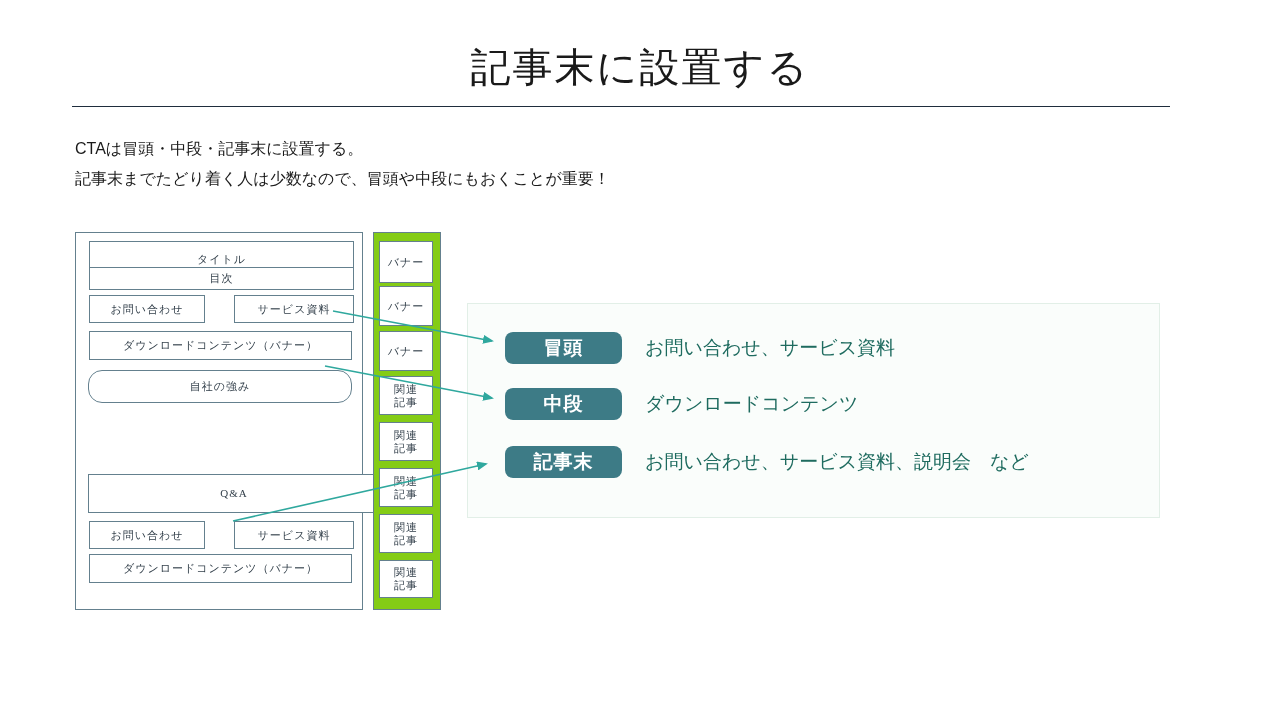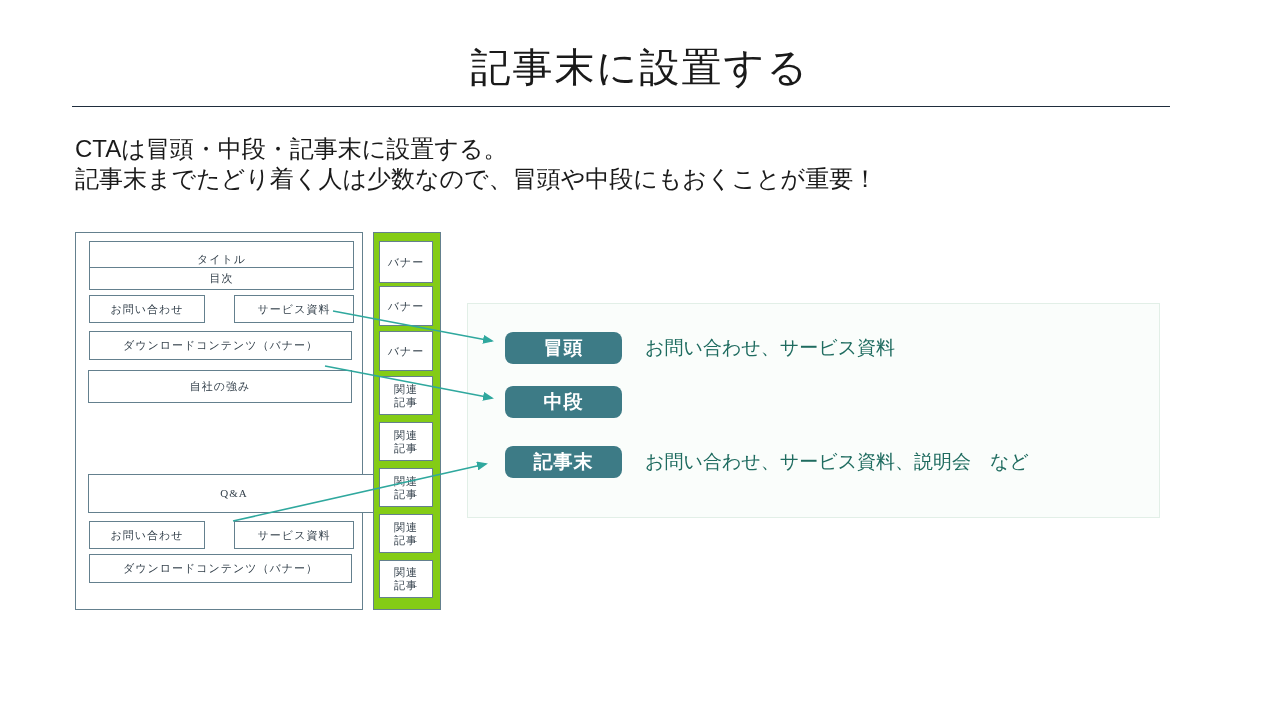--- a/index.html
+++ b/index.html
@@ -32,21 +32,21 @@
     color:#1a1a1a;
   }
   .title-divider{
     position:absolute;left:72px;top:106px;width:1098px;height:0;
     border-top:1.5px solid var(--divider);
   }
 
   
   .body-copy{
     position:absolute;left:75px;top:134px;
-    font-size:24px;line-height:30px;color:var(--body-text);
+    font-size:16px;line-height:30px;color:var(--body-text);
   }
 
   
   .wf-main{
     position:absolute;left:75px;top:232px;width:288px;height:378px;
     border:1.5px solid var(--wire-border);
     background:#fff;
   }
   .wf-rail{
     position:absolute;left:373px;top:232px;width:68px;height:378px;
@@ -62,21 +62,21 @@
     letter-spacing:1px;
     background:#fff;
     white-space:pre-line;text-align:center;line-height:13px;
   }
   
   .b1{left:13px;top:8px;width:265px;height:37px;}
   .b2{left:13px;top:34px;width:265px;height:23px;}
   .b3{left:13px;top:62px;width:116px;height:28px;}
   .b4{left:158px;top:62px;width:120px;height:28px;}
   .b5{left:13px;top:98px;width:263px;height:29px;}
-  .b6{left:12px;top:137px;width:264px;height:33px;}
+  .b6{left:12px;top:137px;width:264px;height:33px;border-radius:14px;}
   .b7{left:12px;top:176px;width:264px;height:57px;}
   .b8{left:12px;top:241px;width:292px;height:39px;}
   .b9{left:13px;top:288px;width:116px;height:28px;}
   .b10{left:158px;top:288px;width:120px;height:28px;}
   .b11{left:13px;top:321px;width:263px;height:29px;}
   
   .r1{left:5px;top:8px;width:54px;height:42px;}
   .r2{left:5px;top:53px;width:54px;height:40px;}
   .r3{left:5px;top:98px;width:54px;height:40px;}
   .r4{left:5px;top:143px;width:54px;height:39px;}
@@ -86,21 +86,21 @@
   .r8{left:5px;top:327px;width:54px;height:38px;}
 
   
   .legend-panel{
     position:absolute;left:467px;top:303px;width:693px;height:215px;
     background:var(--panel-bg);
     border:1.5px solid var(--panel-border);
   }
   .legend-row{position:absolute;left:505px;height:36px;display:flex;align-items:center;}
   .legend-row.lr1{top:330px;}
-  .legend-row.lr2{top:386px;flex-direction:column;}
+  .legend-row.lr2{top:386px;}
   .legend-row.lr3{top:444px;}
   .legend-badge{
     width:117px;height:32px;
     background:var(--accent-teal);
     border-radius:8px;
     color:#fff;font-size:19px;font-weight:bold;letter-spacing:1px;
     display:flex;align-items:center;justify-content:center;
     flex:0 0 auto;
   }
   .legend-text{
@@ -160,20 +160,21 @@
   </div>
 
   <div class="legend-panel"></div>
 
   <div class="legend-row lr1">
     <div class="legend-badge">冒頭</div>
     <div class="legend-text">お問い合わせ、サービス資料</div>
   </div>
   <div class="legend-row lr2">
     <div class="legend-badge">中段</div>
+    <div class="legend-text">ダウンロードコンテンツ</div>
   </div>
   <div class="legend-row lr3">
     <div class="legend-badge">記事末</div>
     <div class="legend-text">お問い合わせ、サービス資料、説明会　など</div>
   </div>
 
   <svg class="arrow-layer" width="1280" height="720" viewBox="0 0 1280 720" xmlns="http://www.w3.org/2000/svg">
     <defs>
       <marker id="ah" markerWidth="11" markerHeight="9" refX="9" refY="4.5" orient="auto" markerUnits="userSpaceOnUse">
         <path class="ah" d="M0,0 L11,4.5 L0,9 Z"></path>

